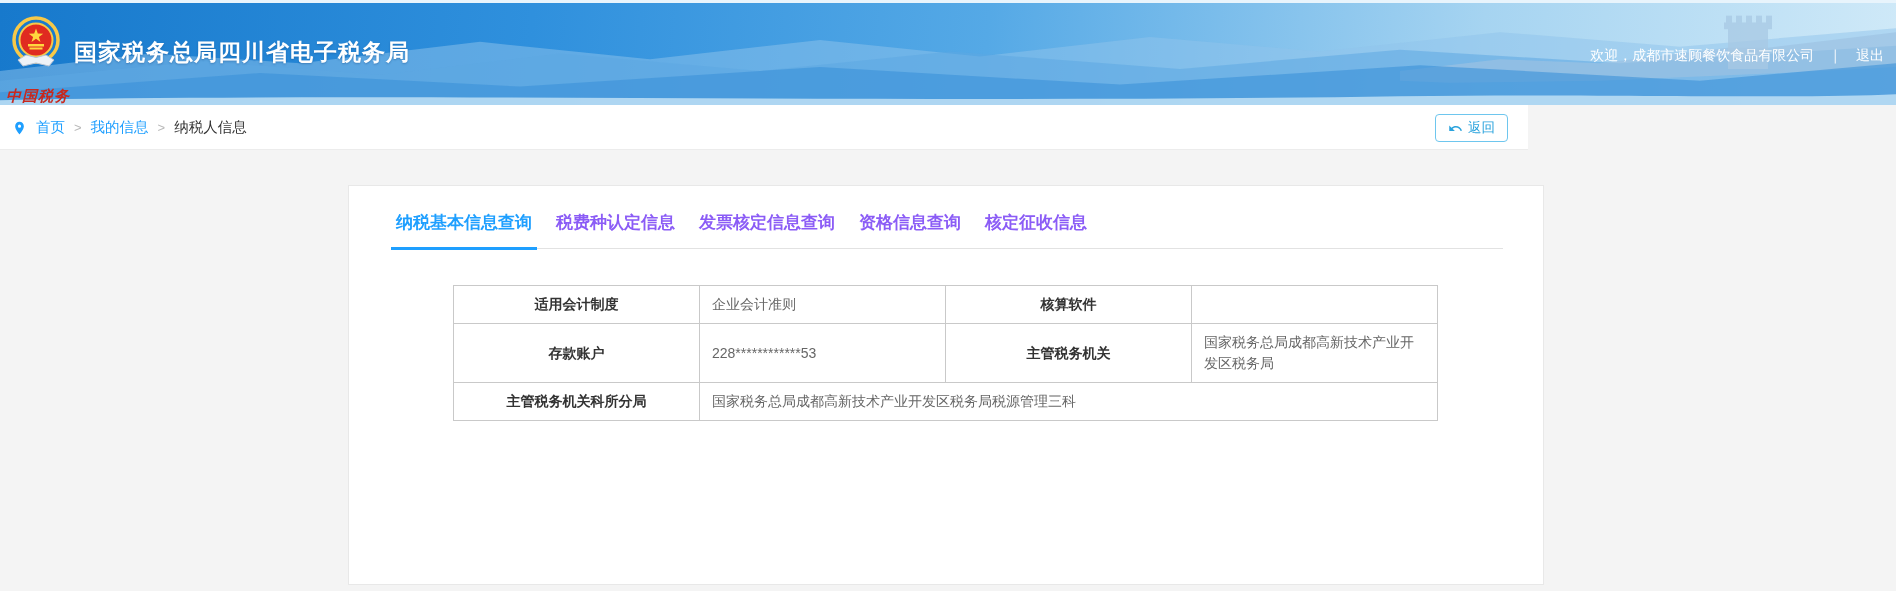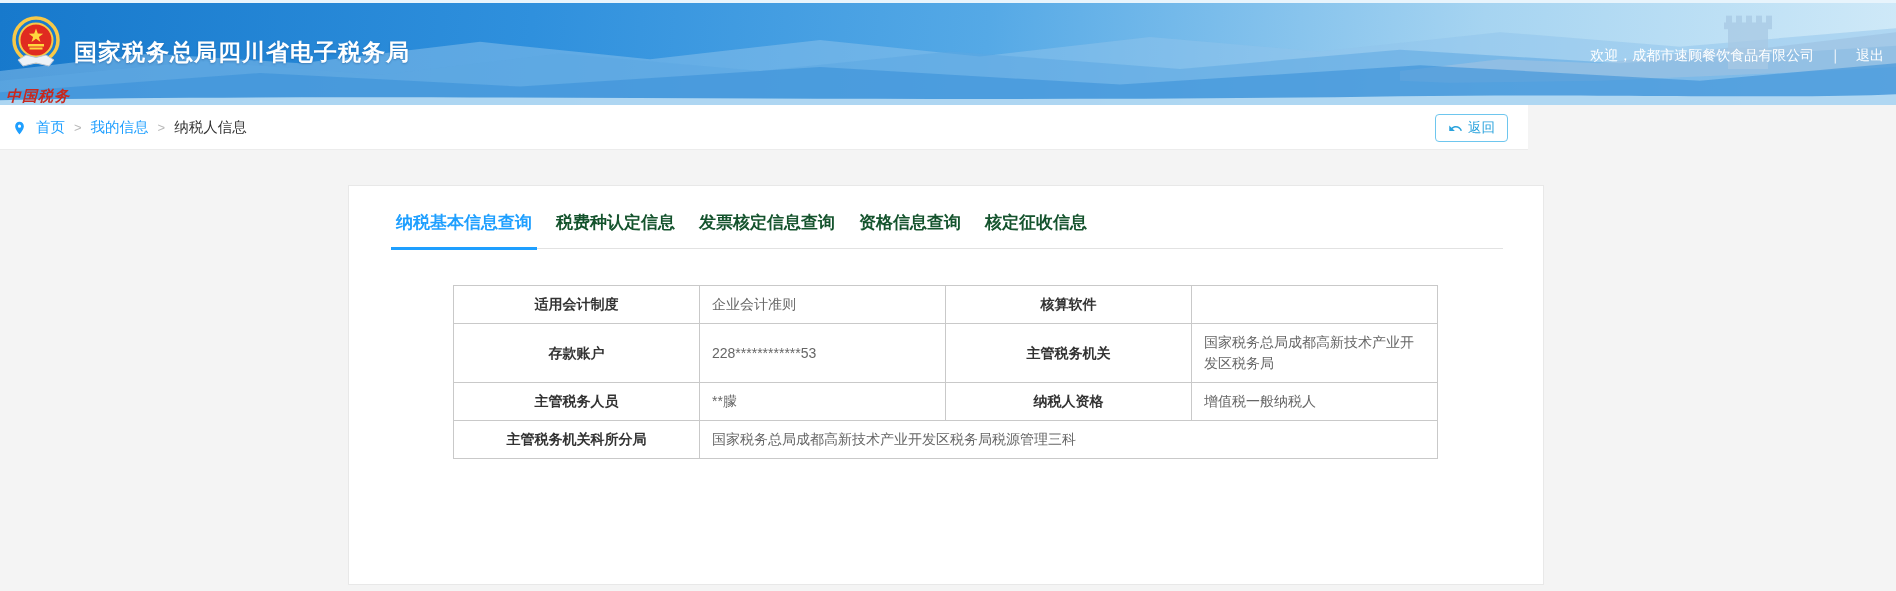--- a/index.html
+++ b/index.html
@@ -66,21 +66,21 @@
     background:#fff; border:1px solid #e8e8e8;
   }
 
   
   .tabs1 {
     margin:25px 40px 0 42px;
     display:flex; gap:14px;
     border-bottom:1px solid #e2e2e2;
   }
   .tab1 {
-    font-size:17px; font-weight:bold; color:#14532d;
+    font-size:17px; font-weight:bold; color:#8b5cf6;
     padding:0 5px 13px 5px; cursor:pointer;
     border-bottom:3px solid transparent; margin-bottom:-2px;
     white-space:nowrap;
   }
   .tab1.active { color:#1e9fff; border-bottom-color:#1e9fff; }
 
   
   .tabs2 {
     margin:32px 0 0 108px; width:742px;
     display:flex; gap:30px;
@@ -190,25 +190,19 @@
       <td class="lbl">核算软件</td>
       <td class="val"></td>
     </tr>
     <tr>
       <td class="lbl">存款账户</td>
       <td class="val">228************53</td>
       <td class="lbl">主管税务机关</td>
       <td class="val">国家税务总局成都高新技术产业开发区税务局</td>
     </tr>
     <tr>
-      <td class="lbl">主管税务人员</td>
-      <td class="val">**朦</td>
-      <td class="lbl">纳税人资格</td>
-      <td class="val">增值税一般纳税人</td>
-    </tr>
-    <tr>
       <td class="lbl">主管税务机关科所分局</td>
       <td class="val" colspan="3">国家税务总局成都高新技术产业开发区税务局税源管理三科</td>
     </tr>
   </tbody>
     </table>
 
 </div>
 
 </body></html>

